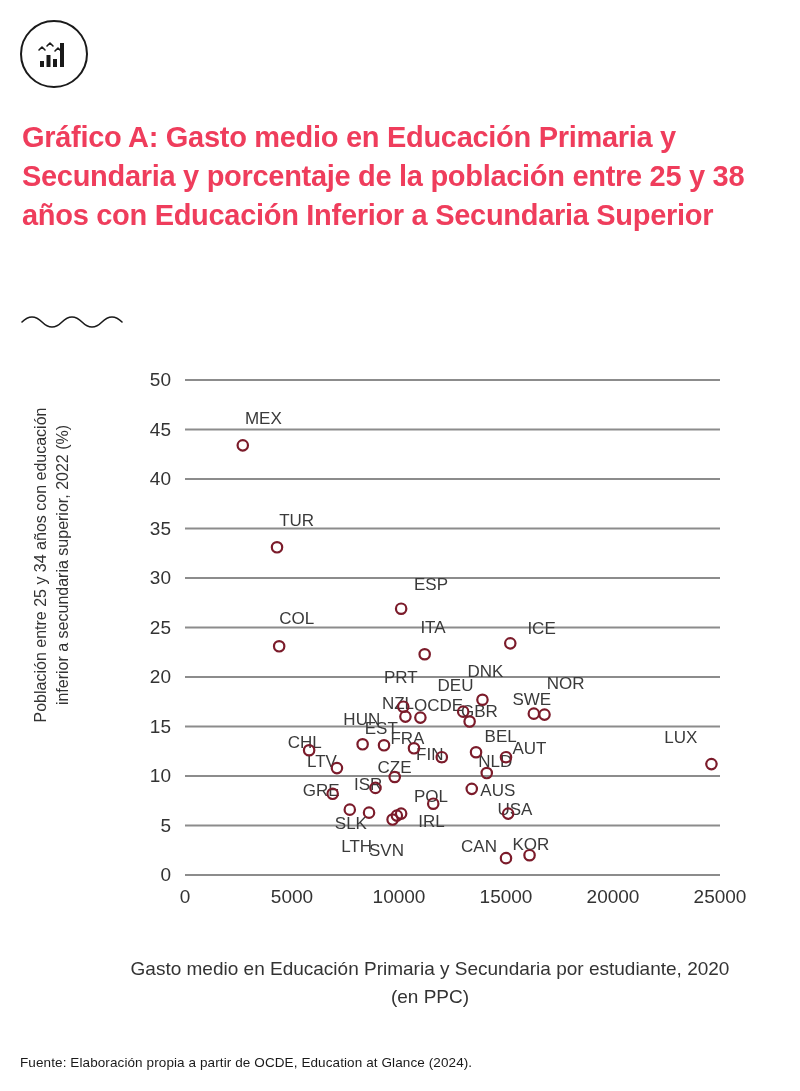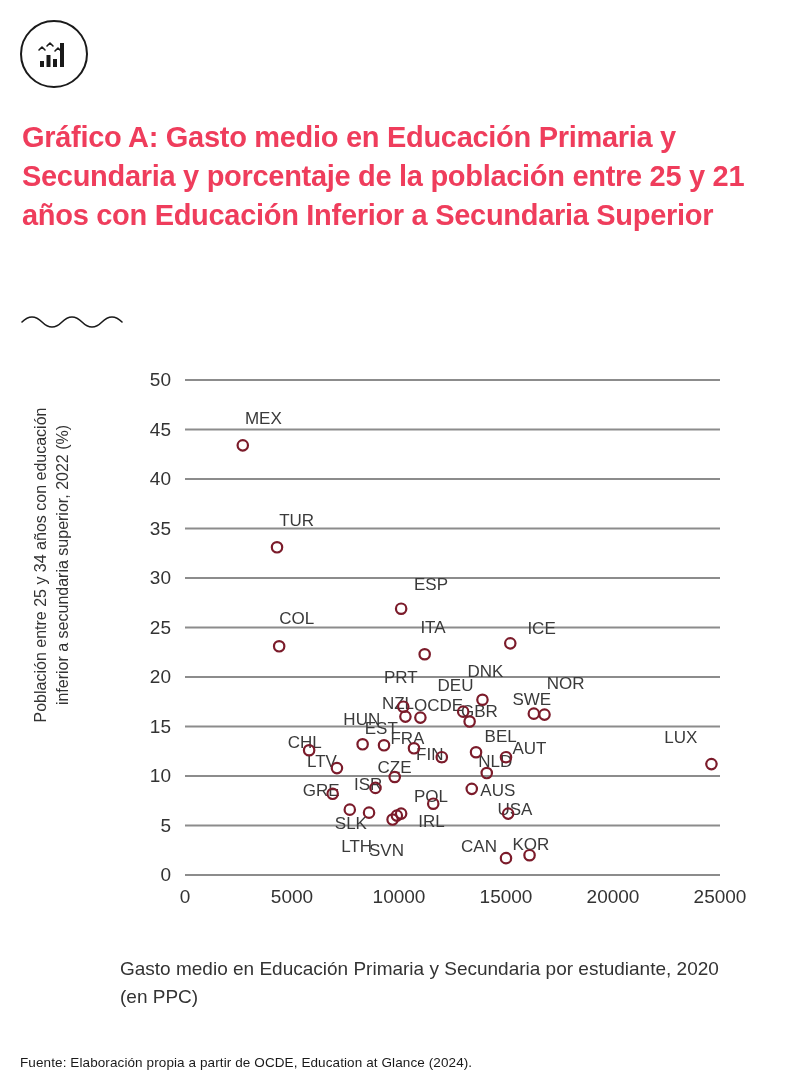--- a/index.html
+++ b/index.html
@@ -85,21 +85,21 @@
     font-size: 16px;
     color: #333;
     text-align: center;
     line-height: 1.35;
   }
   .axis-label-x {
     position: absolute;
     left: 120px;
     top: 955px;
     width: 620px;
-    text-align: left;
+    text-align: center;
     font-size: 19px;
     color: #333;
     line-height: 1.45;
   }
 
   
   .source {
     position: absolute;
     left: 20px;
     top: 1055px;
@@ -124,21 +124,21 @@
         <path d="M17 22 L21 22 L21 30 L17 30 Z" fill="#1a1a1a"></path>
         <path d="M24 6 L28 6 L28 30 L24 30 Z" fill="#1a1a1a"></path>
         <path d="M3 13 l3 -3 l3 3" fill="none" stroke="#1a1a1a" stroke-width="1.6" stroke-linecap="round" stroke-linejoin="round"></path>
         <path d="M11 9 l3 -3 l3 3" fill="none" stroke="#1a1a1a" stroke-width="1.6" stroke-linecap="round" stroke-linejoin="round"></path>
         <path d="M19 14 l3 -3 l3 3" fill="none" stroke="#1a1a1a" stroke-width="1.6" stroke-linecap="round" stroke-linejoin="round"></path>
       </svg>
     </div>
   </div>
 </div>
 
-<div class="title">Gráfico A: Gasto medio en Educación Primaria y Secundaria y porcentaje de la población entre 25 y 21 años con Educación Inferior a  Secundaria Superior</div>
+<div class="title">Gráfico A: Gasto medio en Educación Primaria y Secundaria y porcentaje de la población entre 25 y 38 años con Educación Inferior a  Secundaria Superior</div>
 
 <div class="squiggle">
   <svg width="120" height="20" viewBox="0 0 120 20" aria-hidden="true">
     <path d="M2 10 Q 12 0, 22 10 T 42 10 T 62 10 T 82 10 T 102 10" fill="none" stroke="#1a1a1a" stroke-width="1.6" stroke-linecap="round"></path>
   </svg>
 </div>
 
 <div class="chart-block">
   <div class="chart-svg-holder">
     <svg id="chart-svg" width="800" height="600" viewBox="0 0 800 600" aria-hidden="false">

